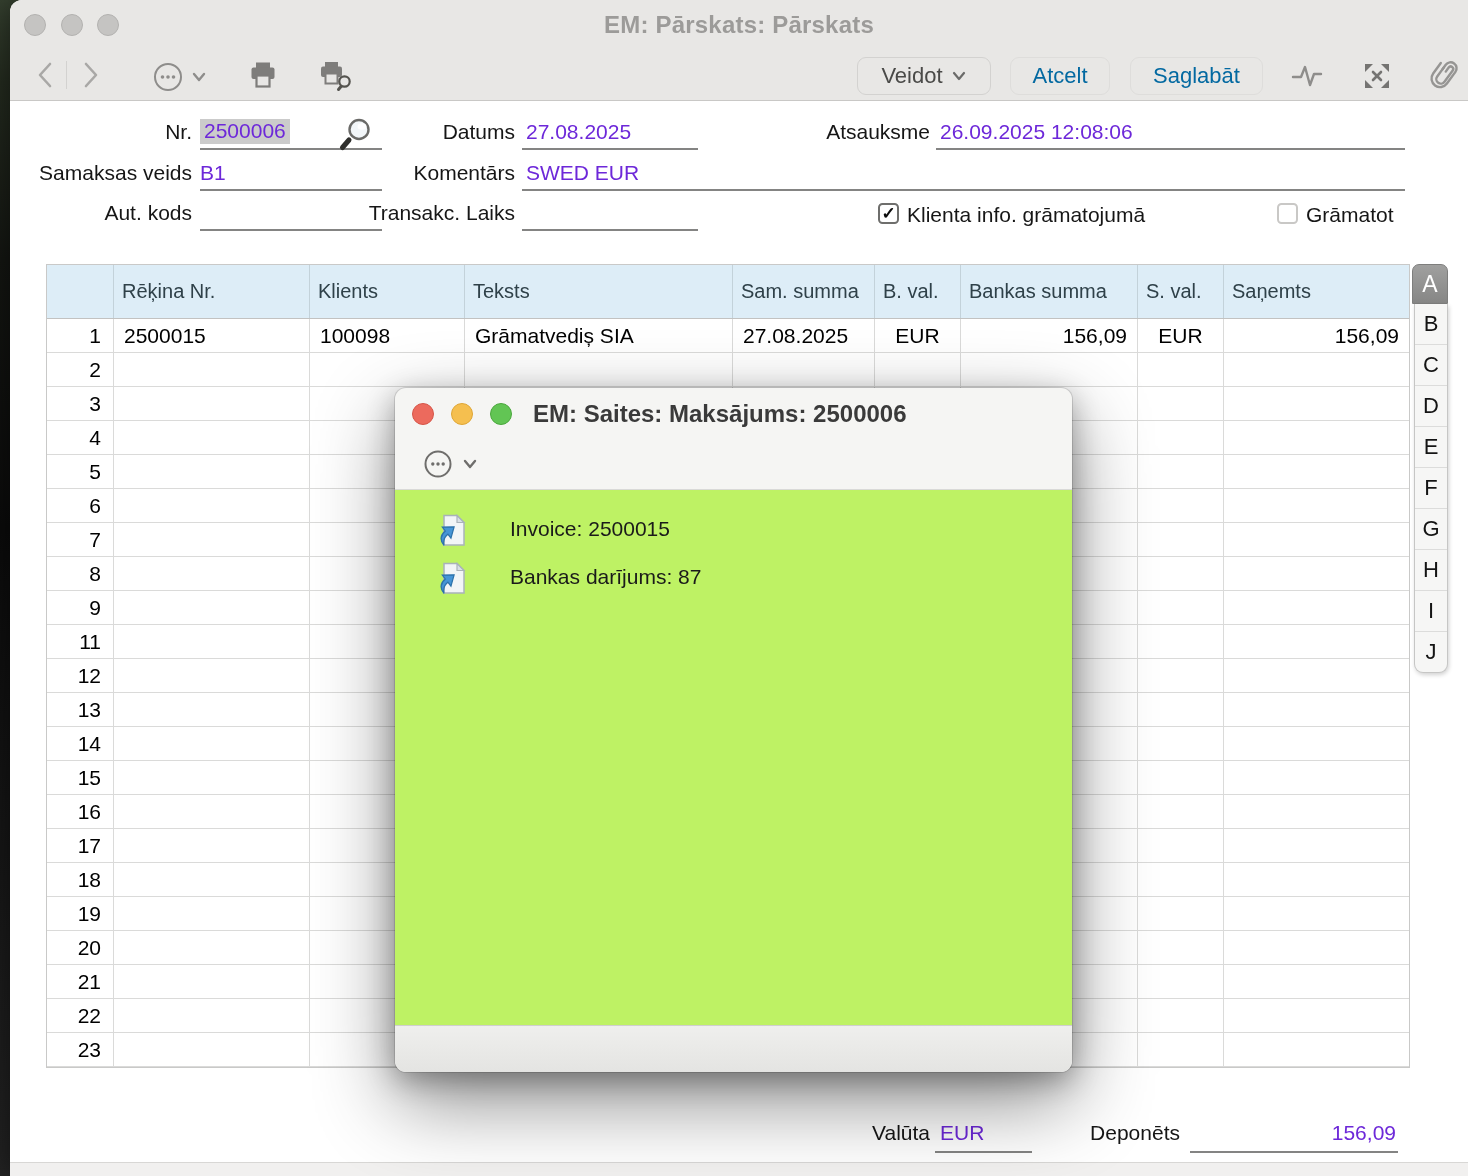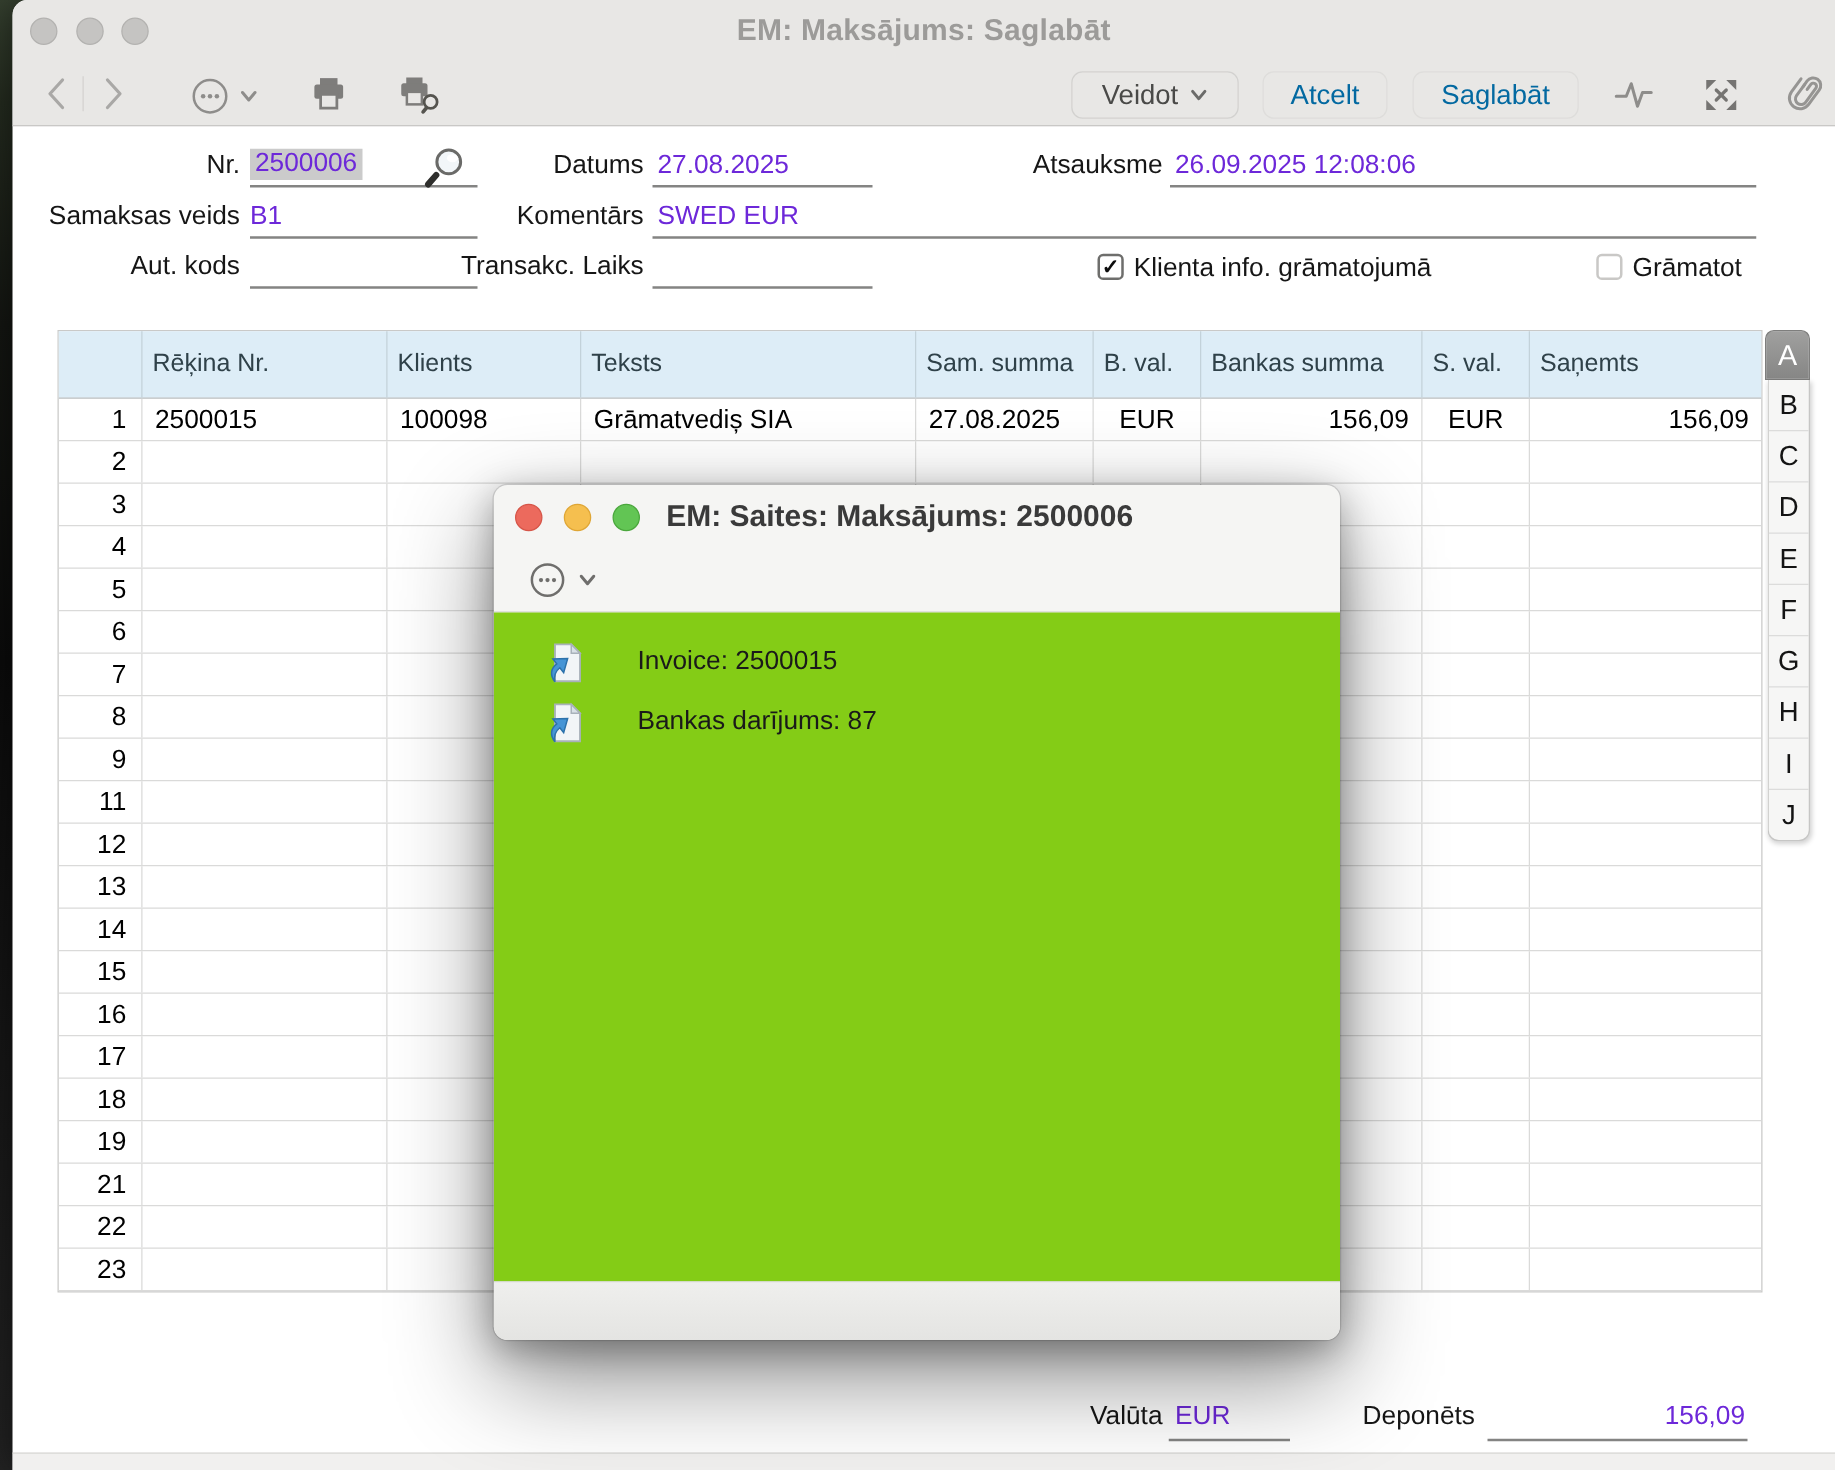--- a/index.html
+++ b/index.html
@@ -54,36 +54,36 @@
   
   .winfoot{left:0;top:1162px;width:1458px;height:14px;background:#f1f0ef;border-top:1px solid #d8d7d5;}
   
   .modal{left:395px;top:388px;width:677px;height:684px;border-radius:11px;background:#f5f5f3;
     box-shadow:0 30px 80px rgba(0,0,0,.45),0 8px 28px rgba(0,0,0,.3),0 0 0 1px rgba(0,0,0,.12);overflow:hidden;}
   .tl.red{background:#ec6a5d;border:1px solid #d65548;box-sizing:border-box;}
   .tl.yellow{background:#f5bf4f;border:1px solid #dfa635;box-sizing:border-box;}
   .tl.green{background:#62c554;border:1px solid #4aa73c;box-sizing:border-box;}
   .modal-title{left:138px;top:12px;font-size:24px;font-weight:700;color:#3a3a3a;white-space:nowrap;}
   .modal-divider{left:0;top:101px;width:677px;height:1px;background:#d9d9d7;}
-  .modal-content{left:0;top:102px;width:728px;height:535px;background:#84cc16;}
+  .modal-content{left:0;top:102px;width:728px;height:535px;background:#bef264;}
   .modal-foot{left:0;top:637px;width:677px;height:47px;background:linear-gradient(180deg,#efefed,#e4e4e2);border-top:1px solid #cfcfcd;box-sizing:border-box;border-radius:0 0 11px 11px;}
   .linkrow{position:absolute;left:0;width:677px;height:46px;}
   .linktext{position:absolute;left:115px;top:3px;font-size:21px;color:#1a1a1a;white-space:nowrap;}
   svg{display:block;}
 </style>
 </head>
 <body>
 
 <div class="abs window">
 
   <div class="abs chrome">
     <div class="abs tl gray" style="left:14px"></div>
     <div class="abs tl gray" style="left:51px"></div>
     <div class="abs tl gray" style="left:87px"></div>
-    <div class="abs win-title">EM: Maksājums: Saglabāt</div>
+    <div class="abs win-title">EM: Pārskats: Pārskats</div>
 
     <div class="abs navchev" style="left:22px">
       <svg width="28" height="32" viewBox="0 0 28 32">
           <polyline points="18,5 8,16 18,27" fill="none" stroke="#a9a8a6" stroke-width="2.6" stroke-linecap="round" stroke-linejoin="round"></polyline>
         </svg>
     </div>
     <div class="abs navdiv"></div>
     <div class="abs navchev" style="left:66px">
       <svg width="28" height="32" viewBox="0 0 28 32">
           <polyline points="10,5 20,16 10,27" fill="none" stroke="#a9a8a6" stroke-width="2.6" stroke-linecap="round" stroke-linejoin="round"></polyline>
@@ -399,20 +399,31 @@
           <div class="tc al"></div>
           <div class="tc al"></div>
           <div class="tc al"></div>
           <div class="tc al"></div>
           <div class="tc ac"></div>
           <div class="tc ar"></div>
           <div class="tc ac"></div>
           <div class="tc ar"></div>
         </div>
         <div class="trow">
+          <div class="tc tnum">20</div>
+          <div class="tc al"></div>
+          <div class="tc al"></div>
+          <div class="tc al"></div>
+          <div class="tc al"></div>
+          <div class="tc ac"></div>
+          <div class="tc ar"></div>
+          <div class="tc ac"></div>
+          <div class="tc ar"></div>
+        </div>
+        <div class="trow">
           <div class="tc tnum">21</div>
           <div class="tc al"></div>
           <div class="tc al"></div>
           <div class="tc al"></div>
           <div class="tc al"></div>
           <div class="tc ac"></div>
           <div class="tc ar"></div>
           <div class="tc ac"></div>
           <div class="tc ar"></div>
         </div>

